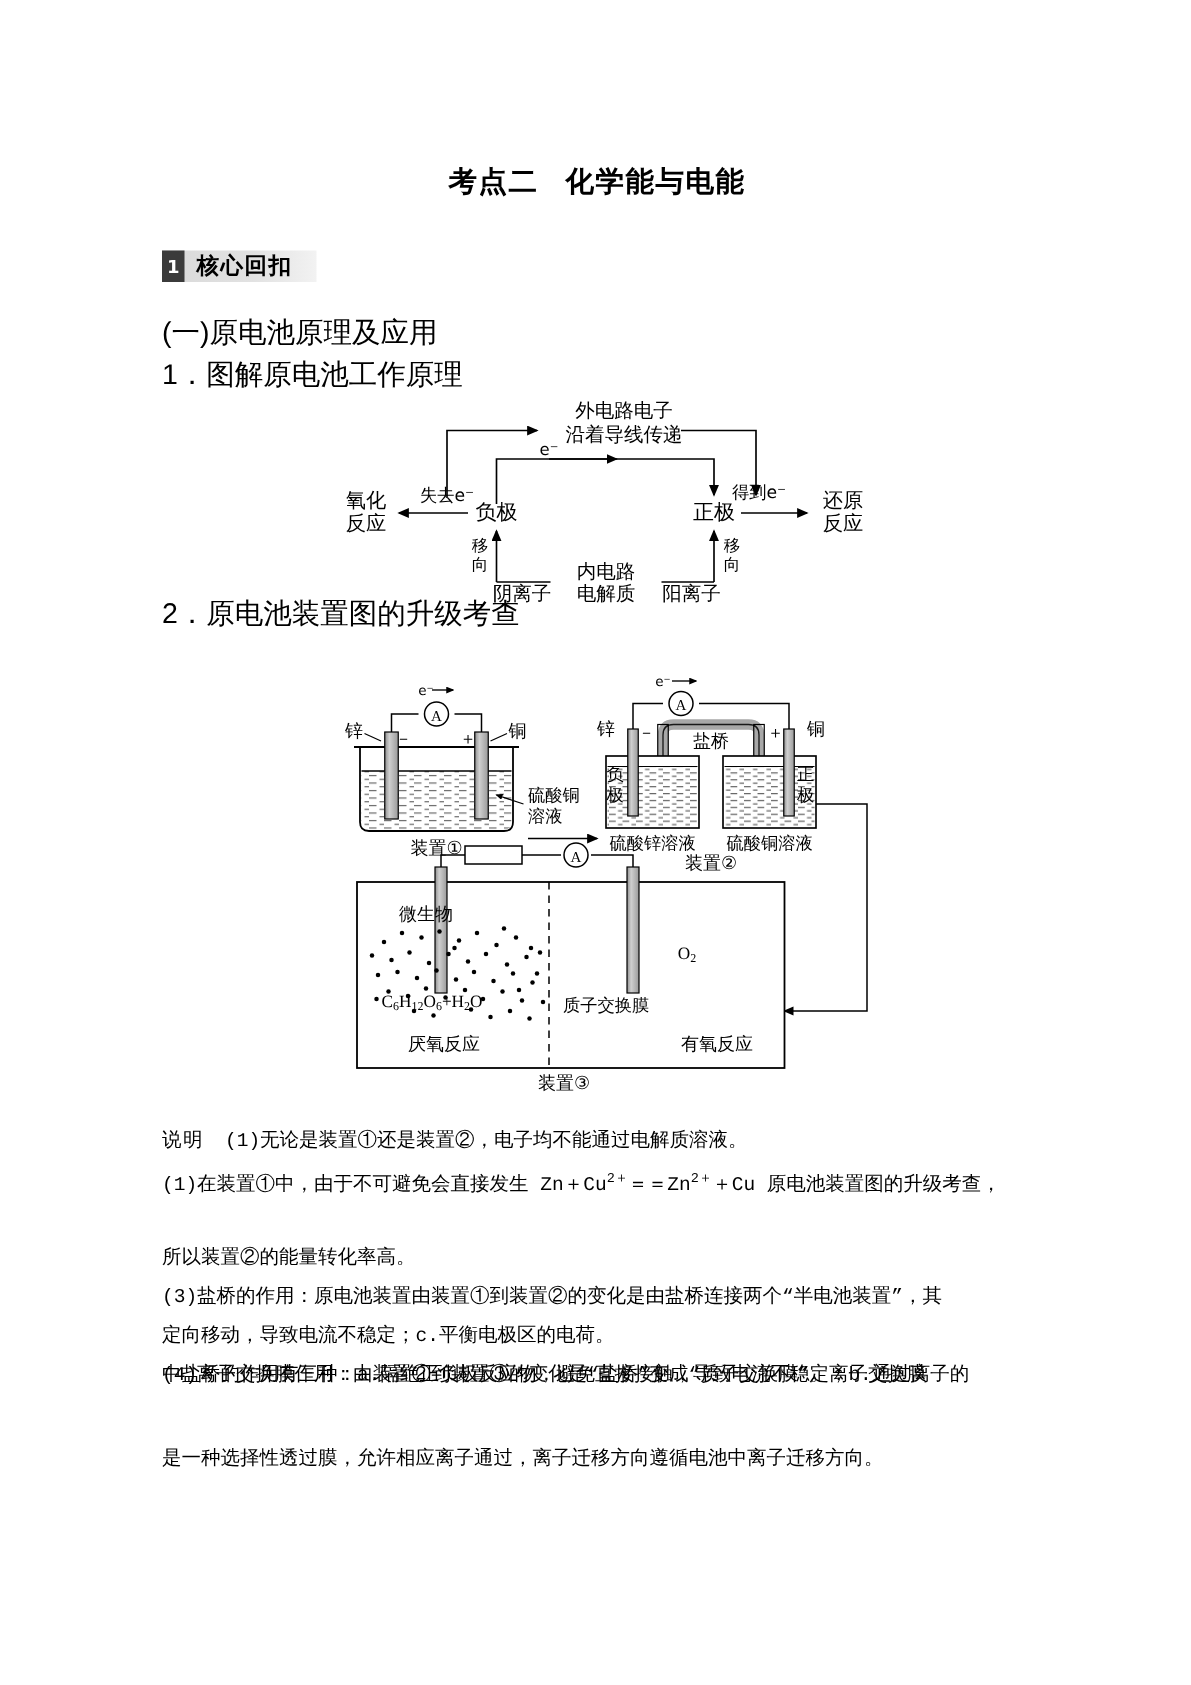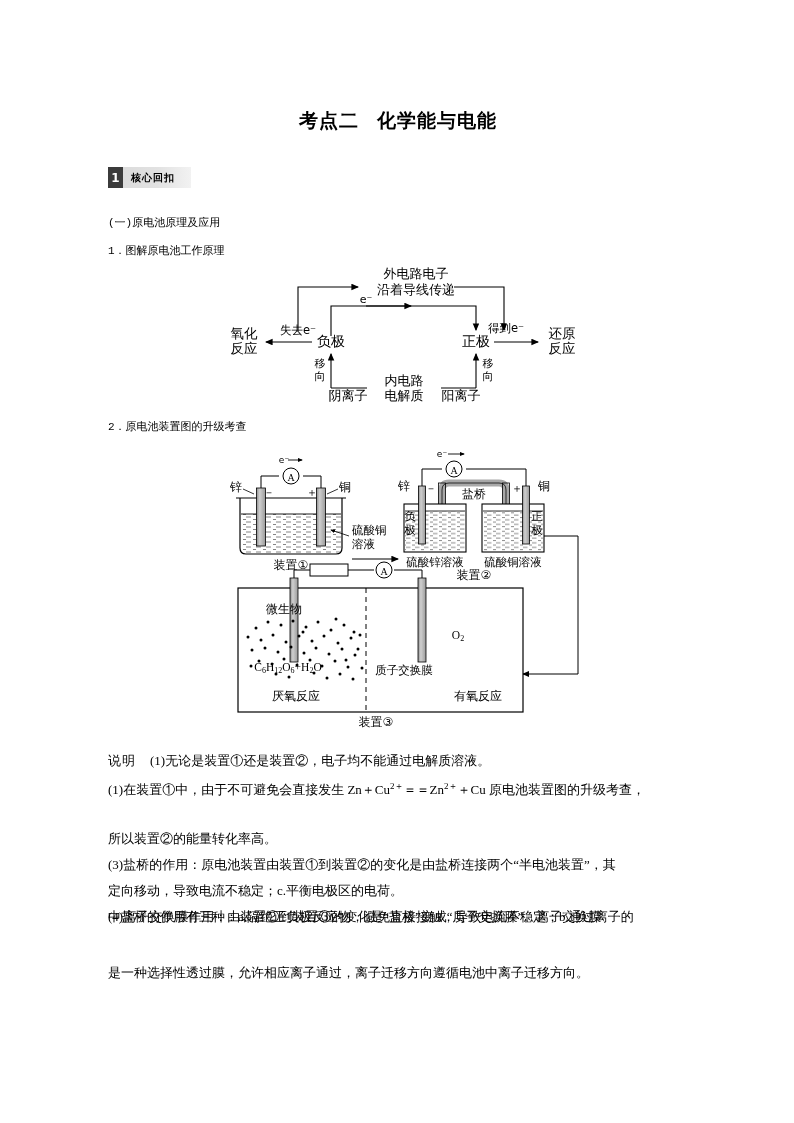--- a/index.html
+++ b/index.html
@@ -57,46 +57,46 @@
     font-size: 12px;
     font-weight: bold;
     width: 15px;
     display: flex;
     align-items: center;
     justify-content: center;
   }
   .section-title {
     font-family: Liberation Serif, serif;
     font-weight: bold;
-    font-size: 10px;
+    font-size: 15px;
     padding: 0 6px 0 8px;
     display: flex;
     align-items: center;
     letter-spacing: 1px;
   }
 
   
   .para {
     position: absolute;
-    font-size: 11px;
+    font-size: 19px;
     line-height: 22px;
-    font-family: Liberation Mono, monospace;
+    font-family: Liberation Sans, sans-serif;
     white-space: nowrap;
   }
   .p-sub1 { left: 0; top: 212px; }
   .p-sub2 { left: 0; top: 240px; }
-  .p-sub3 { left: 0; top: 416px; text-align: center; }
+  .p-sub3 { left: 0; top: 399px; text-align: center; }
 
   .explain {
     position: absolute;
     left: 0;
     width: 580px;
     font-size: 13px;
     line-height: 25.5px;
-    font-family: Liberation Serif, serif;
+    font-family: Liberation Mono, monospace;
     text-align: justify;
   }
   .e1 { top: 748px; }
   .e2 { top: 774px; }
   .e3 { top: 826px; }
   .e4 { top: 852px; }
   .e5 { top: 904px; }
   .e6 { top: 930px; }
   .indent-label { letter-spacing: 1px; }
   .sp { display:inline-block; width: 14px; }

